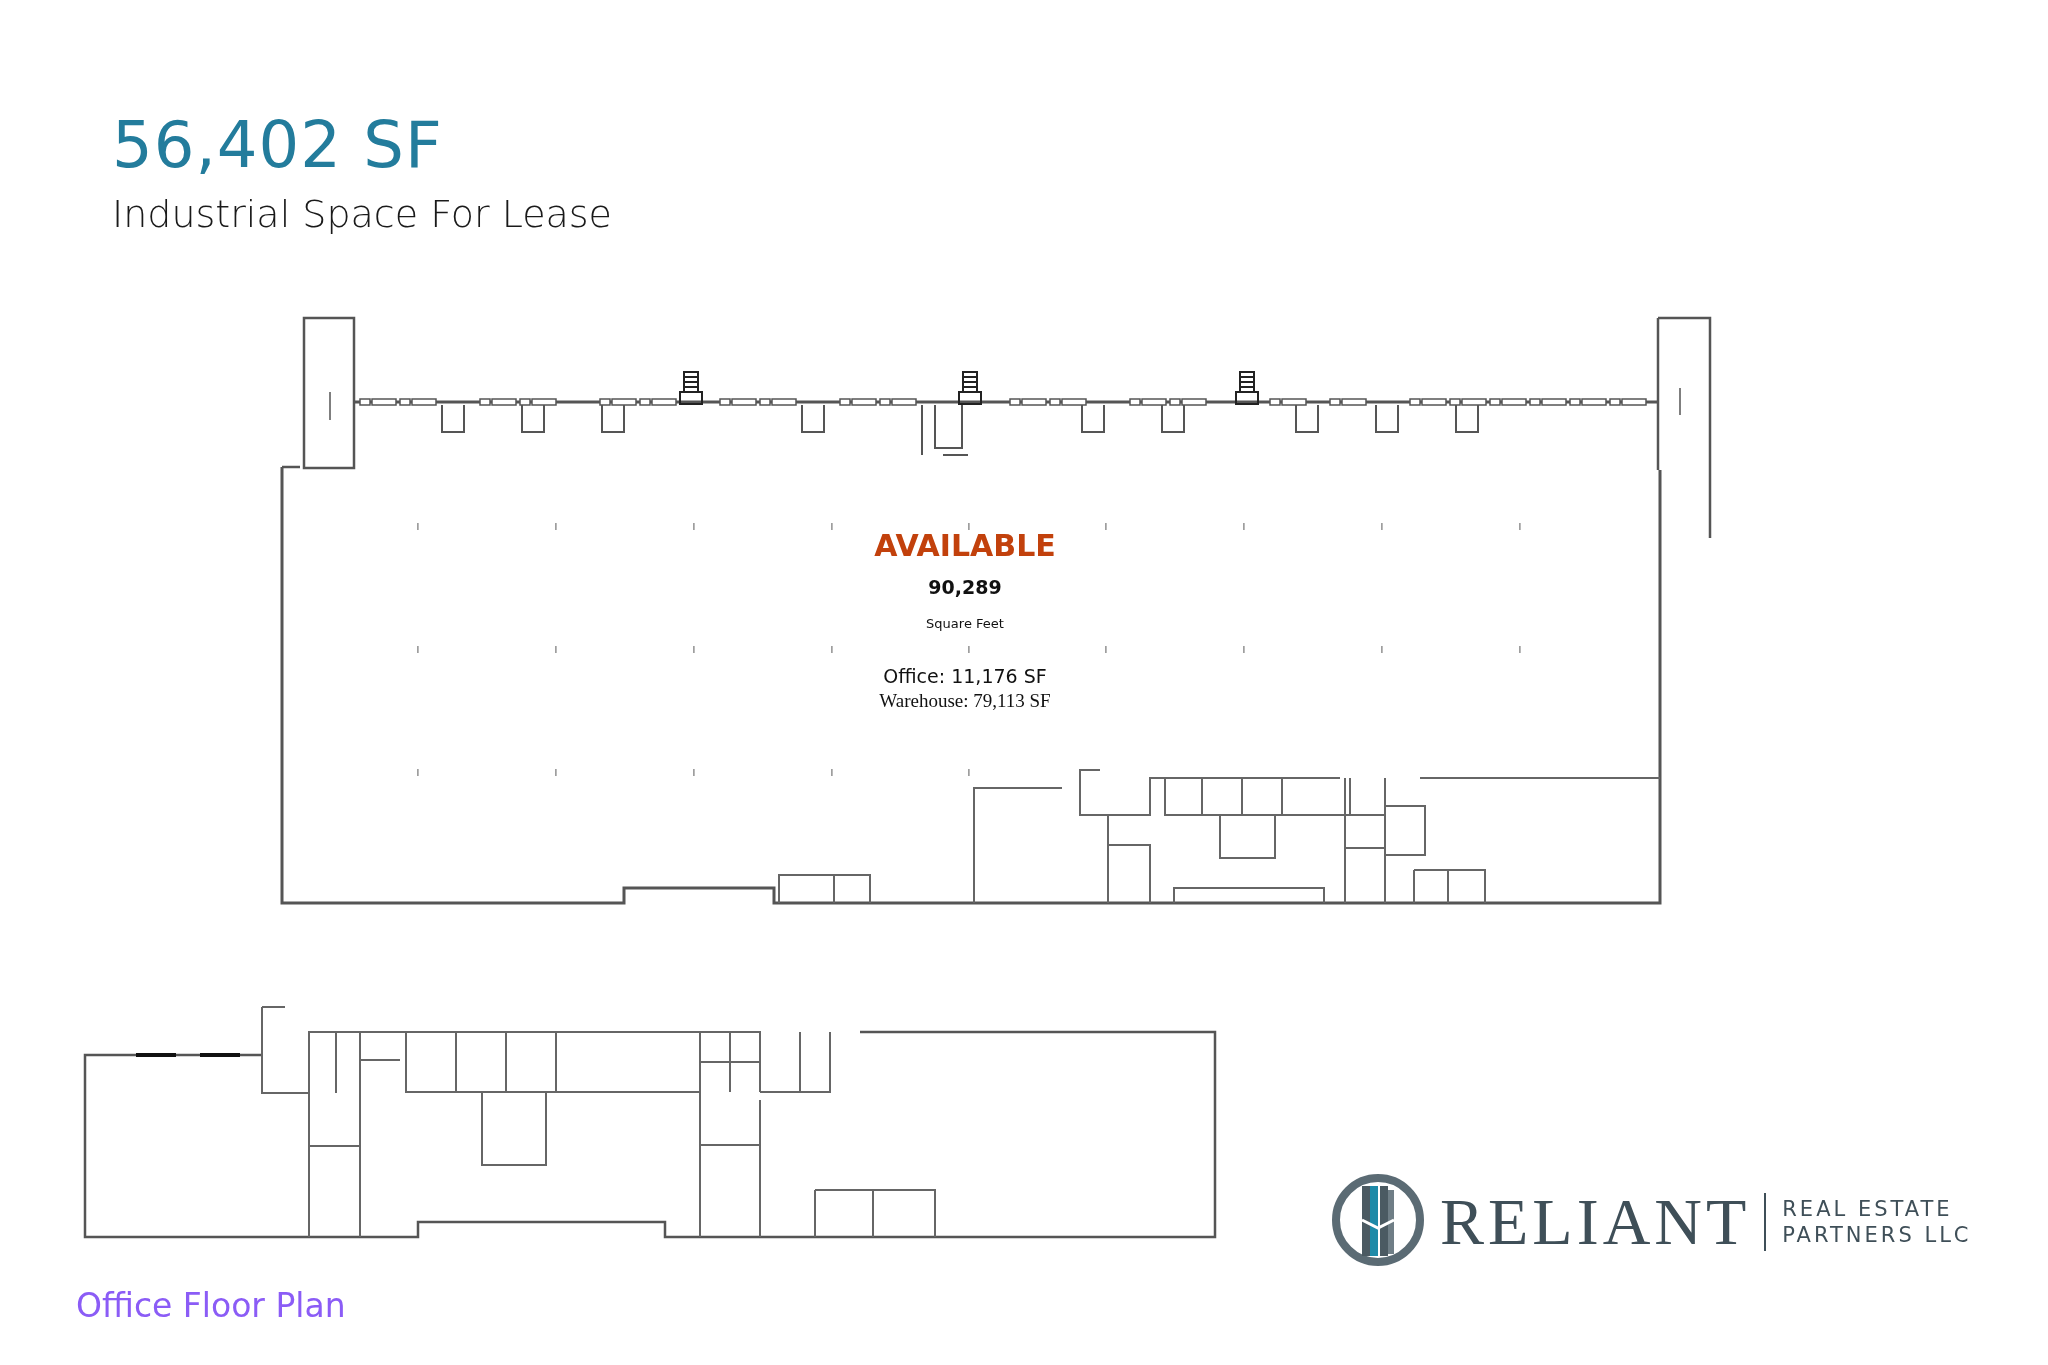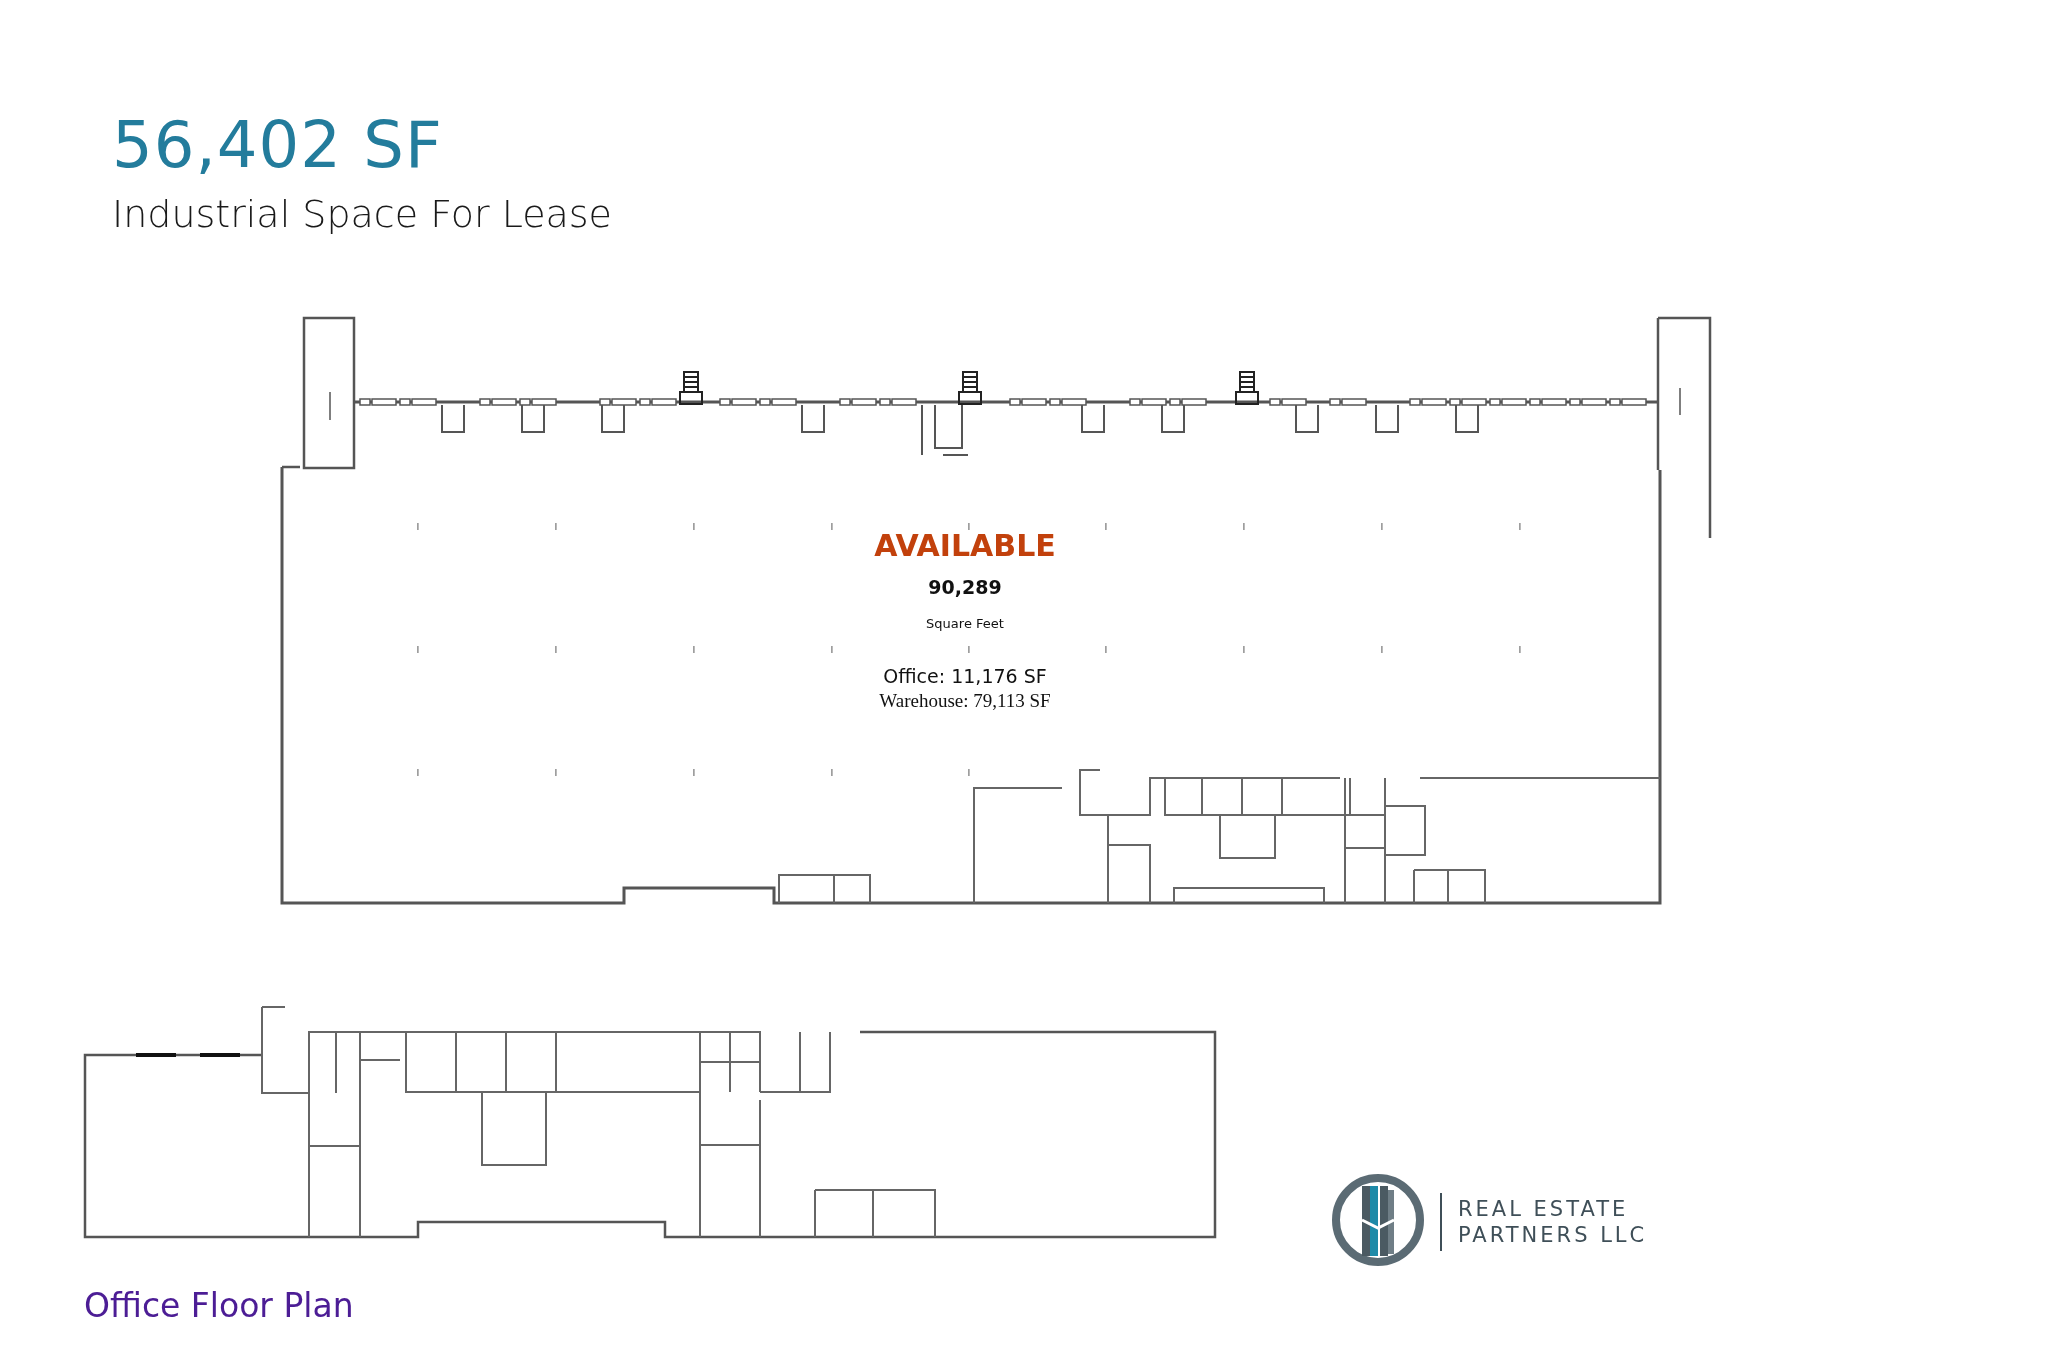--- a/index.html
+++ b/index.html
@@ -6,21 +6,21 @@
   body { width:2048px; height:1365px; position:relative; overflow:hidden; font-family:"Liberation Sans", sans-serif; }
   .title { position:absolute; left:112px; top:108px; font-size:64px; color:#237c9c; font-weight:400; letter-spacing:1px; font-family:"DejaVu Sans", sans-serif; }
   .subtitle { position:absolute; left:112px; top:192px; font-size:38px; color:#1a1a1a; font-family:"DejaVu Sans", sans-serif; font-weight:300; }
   .plan { position:absolute; left:0; top:0; }
   .center-block { position:absolute; left:760px; width:410px; text-align:center; color:#111; }
   .avail { top:528px; font-size:30px; font-weight:700; color:#c2410c; font-family:"DejaVu Sans", sans-serif; }
   .sf-num { top:576px; font-size:19px; font-weight:700; font-family:"DejaVu Sans", sans-serif; }
   .sf-lbl { top:616px; font-size:13px; font-family:"DejaVu Sans", sans-serif; }
   .office { top:665px; font-size:19px; font-family:"DejaVu Sans", sans-serif; }
   .warehouse { top:690px; font-size:19px; font-family:Liberation Serif, serif; }
-  .office-label { position:absolute; left:84px; top:1286px; font-size:33px; color:#4c1d95; font-family:"DejaVu Sans", sans-serif; }
+  .office-label { position:absolute; left:76px; top:1286px; font-size:33px; color:#8b5cf6; font-family:"DejaVu Sans", sans-serif; }
   .logo { position:absolute; left:1330px; top:1172px; height:100px; display:flex; align-items:center; }
   .logo-word { font-family:"Liberation Serif", serif; font-size:66px; color:#3f4f58; letter-spacing:4px; margin-left:14px; }
   .logo-divider { width:2px; height:58px; background:#3f4f58; margin:0 16px 0 14px; }
   .logo-sub { font-family:"DejaVu Sans", sans-serif; font-size:21px; color:#3f4f58; letter-spacing:3px; line-height:26px; }
 </style>
 </head>
 <body>
 
 <div class="title">56,402 SF</div>
 <div class="subtitle">Industrial Space For Lease</div>
@@ -233,18 +233,19 @@
   <span>
     <svg width="96" height="96" viewBox="0 0 96 96">
       <circle cx="48" cy="48" r="42" fill="none" stroke="#5b6b74" stroke-width="8"></circle>
       <rect x="32" y="14" width="8" height="70" fill="#4b5a62"></rect>
       <rect x="40" y="14" width="8" height="70" fill="#1e8aa8"></rect>
       <rect x="50" y="14" width="8" height="70" fill="#4b5a62"></rect>
       <rect x="58" y="18" width="6" height="64" fill="#6f7e86"></rect>
       <path d="M32 48 L48 56 L64 48" stroke="#fff" stroke-width="3" fill="none"></path>
     </svg>
   </span>
+  <span class="logo-word">RELIANT</span>
   <span class="logo-divider"></span>
   <span class="logo-sub">
     <div>REAL ESTATE</div>
     <div>PARTNERS LLC</div>
   </span>
 </div>
 
 </body></html>

